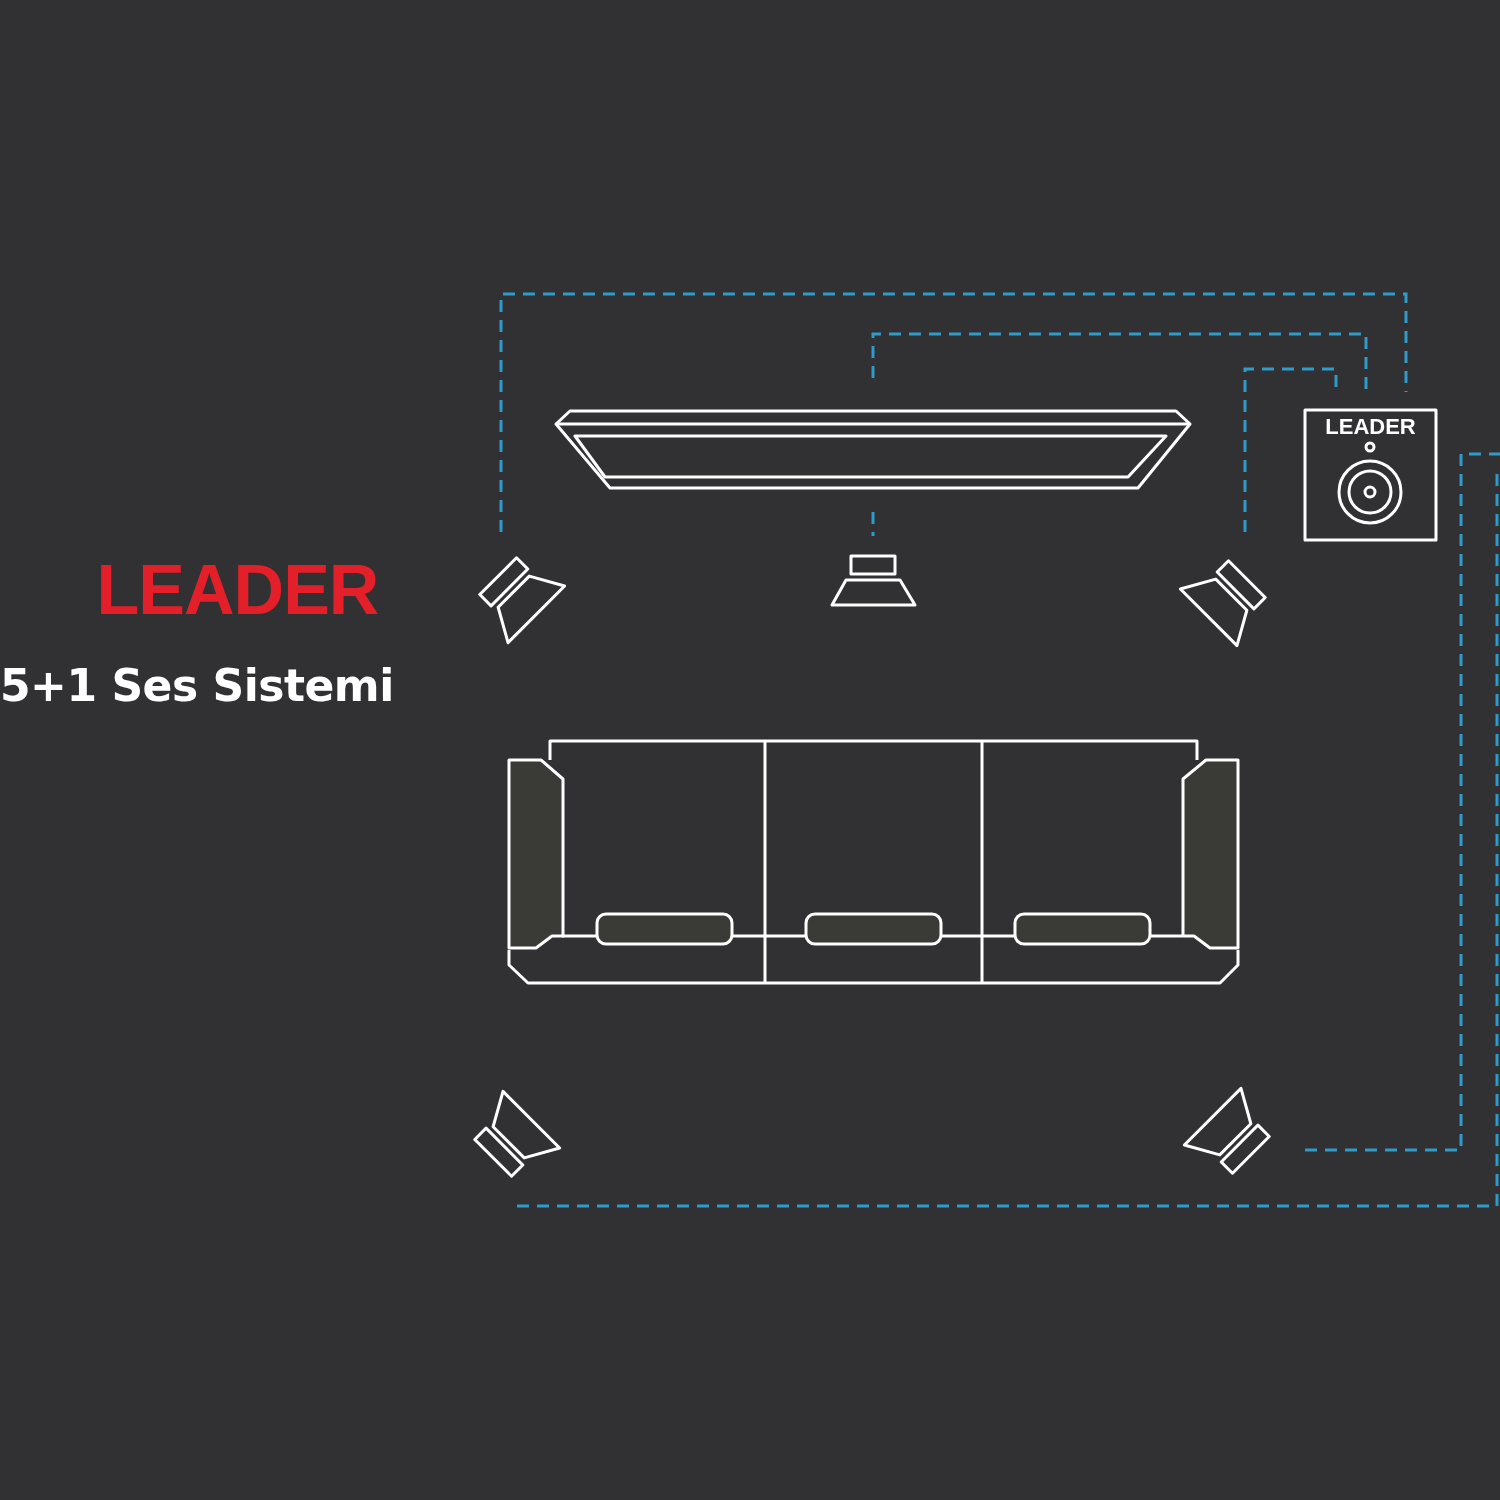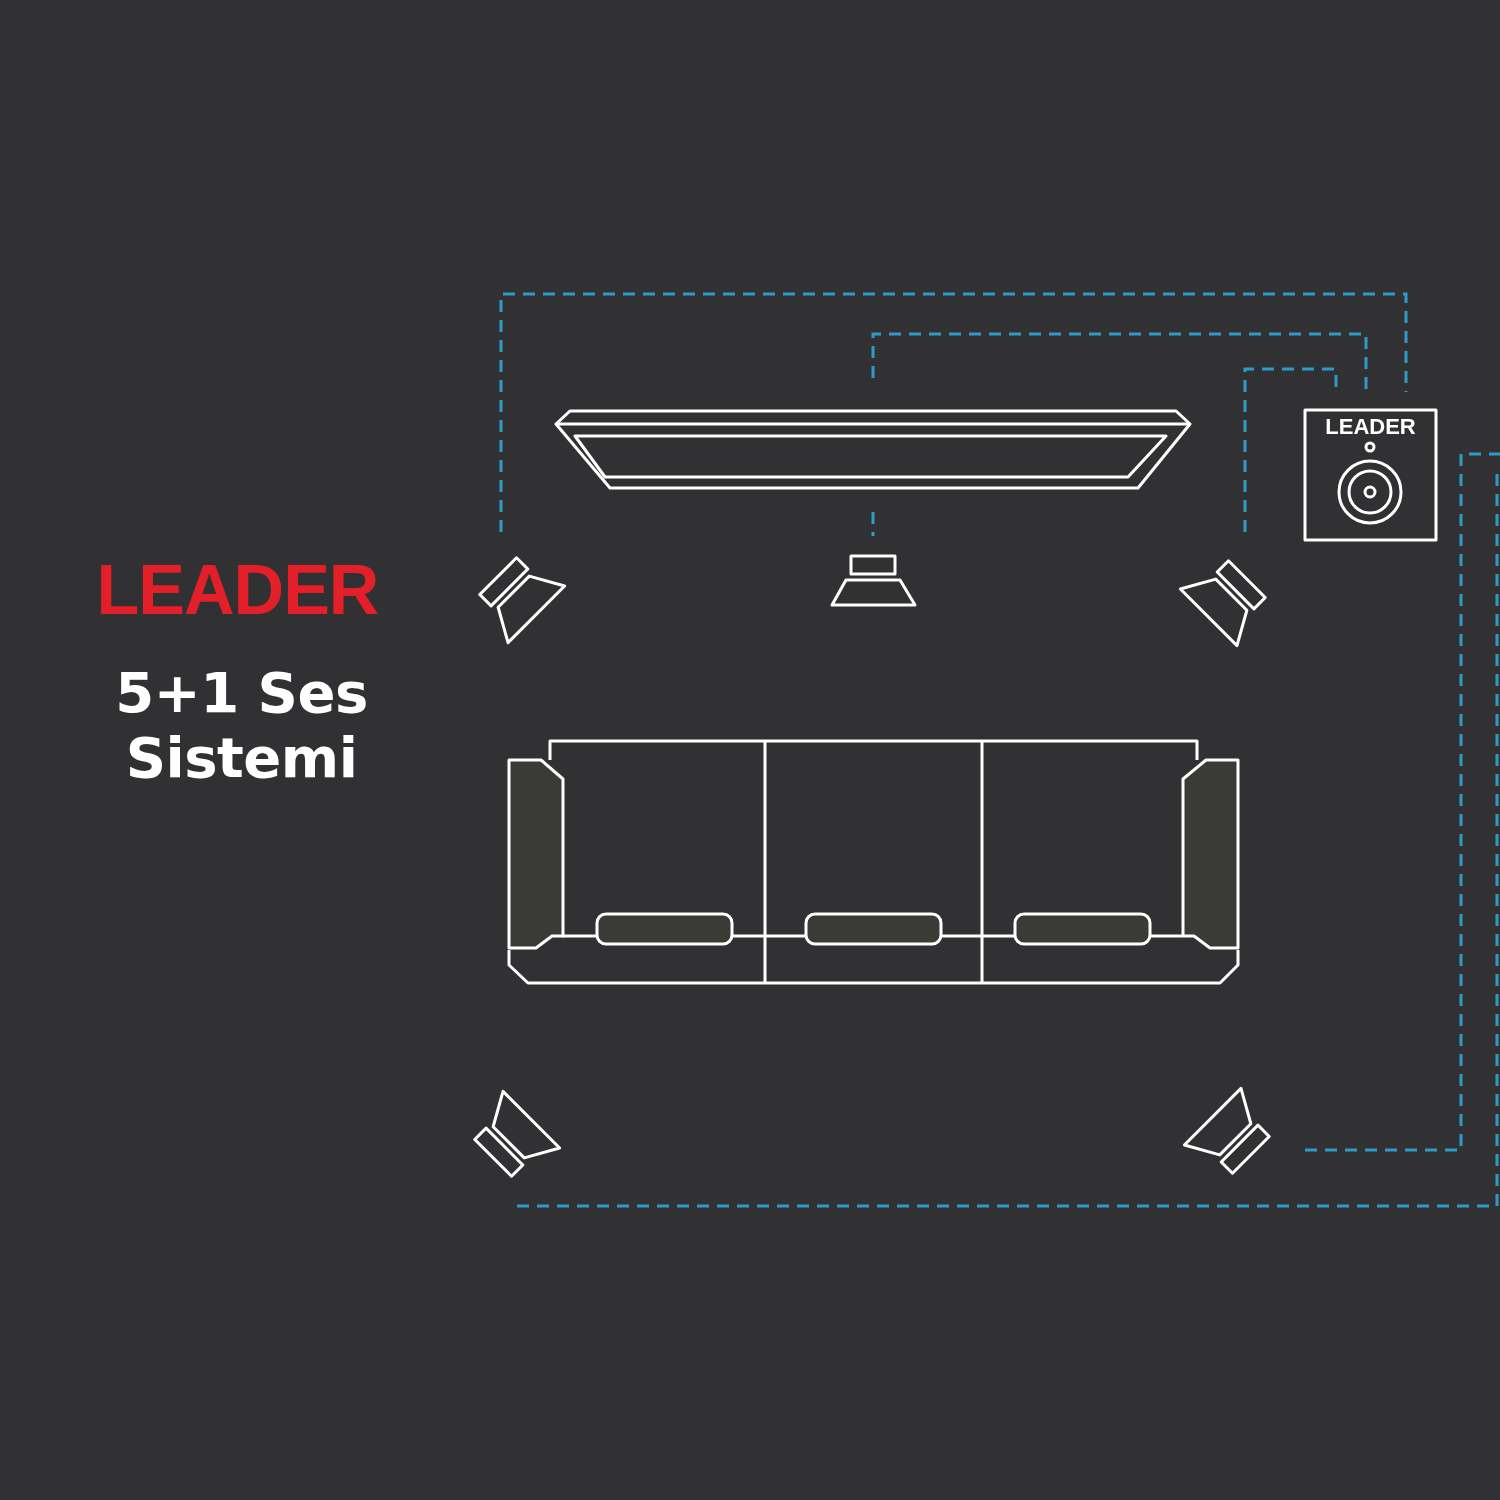--- a/index.html
+++ b/index.html
@@ -5,23 +5,23 @@
   html, body { margin: 0; padding: 0; background: #313133; }
   body { width: 1500px; height: 1500px; position: relative; overflow: hidden; }
   .brand {
     position: absolute; left: 0; width: 475px; top: 550px;
     text-align: center; color: #e3202a;
     font-family: "Liberation Sans", sans-serif; font-weight: bold;
     font-size: 70px; letter-spacing: -1px;
   }
   .subtitle {
     position: absolute; left: 0; width: 483px; top: 660px;
-    text-align: center; color: #ffffff;
+    text-align: left; color: #ffffff;
     font-family: "DejaVu Sans", sans-serif; font-weight: bold;
-    font-size: 56px; letter-spacing: -0.5px;
+    font-size: 44px; letter-spacing: -0.5px;
   }
   svg.diagram { position: absolute; left: 0; top: 0; }
   .wire { fill: none; stroke: #2f9bc9; stroke-width: 3; stroke-dasharray: 12 8; }
   .line { fill: none; stroke: #ffffff; stroke-width: 3; stroke-linejoin: round; }
   .fillarm { fill: #3a3a36; stroke: #ffffff; stroke-width: 3; stroke-linejoin: round; }
   .sub-label { fill: #ffffff; font-family: "Liberation Sans", sans-serif; font-weight: bold; font-size: 22px; }
 </style>
 </head>
 <body>
 

